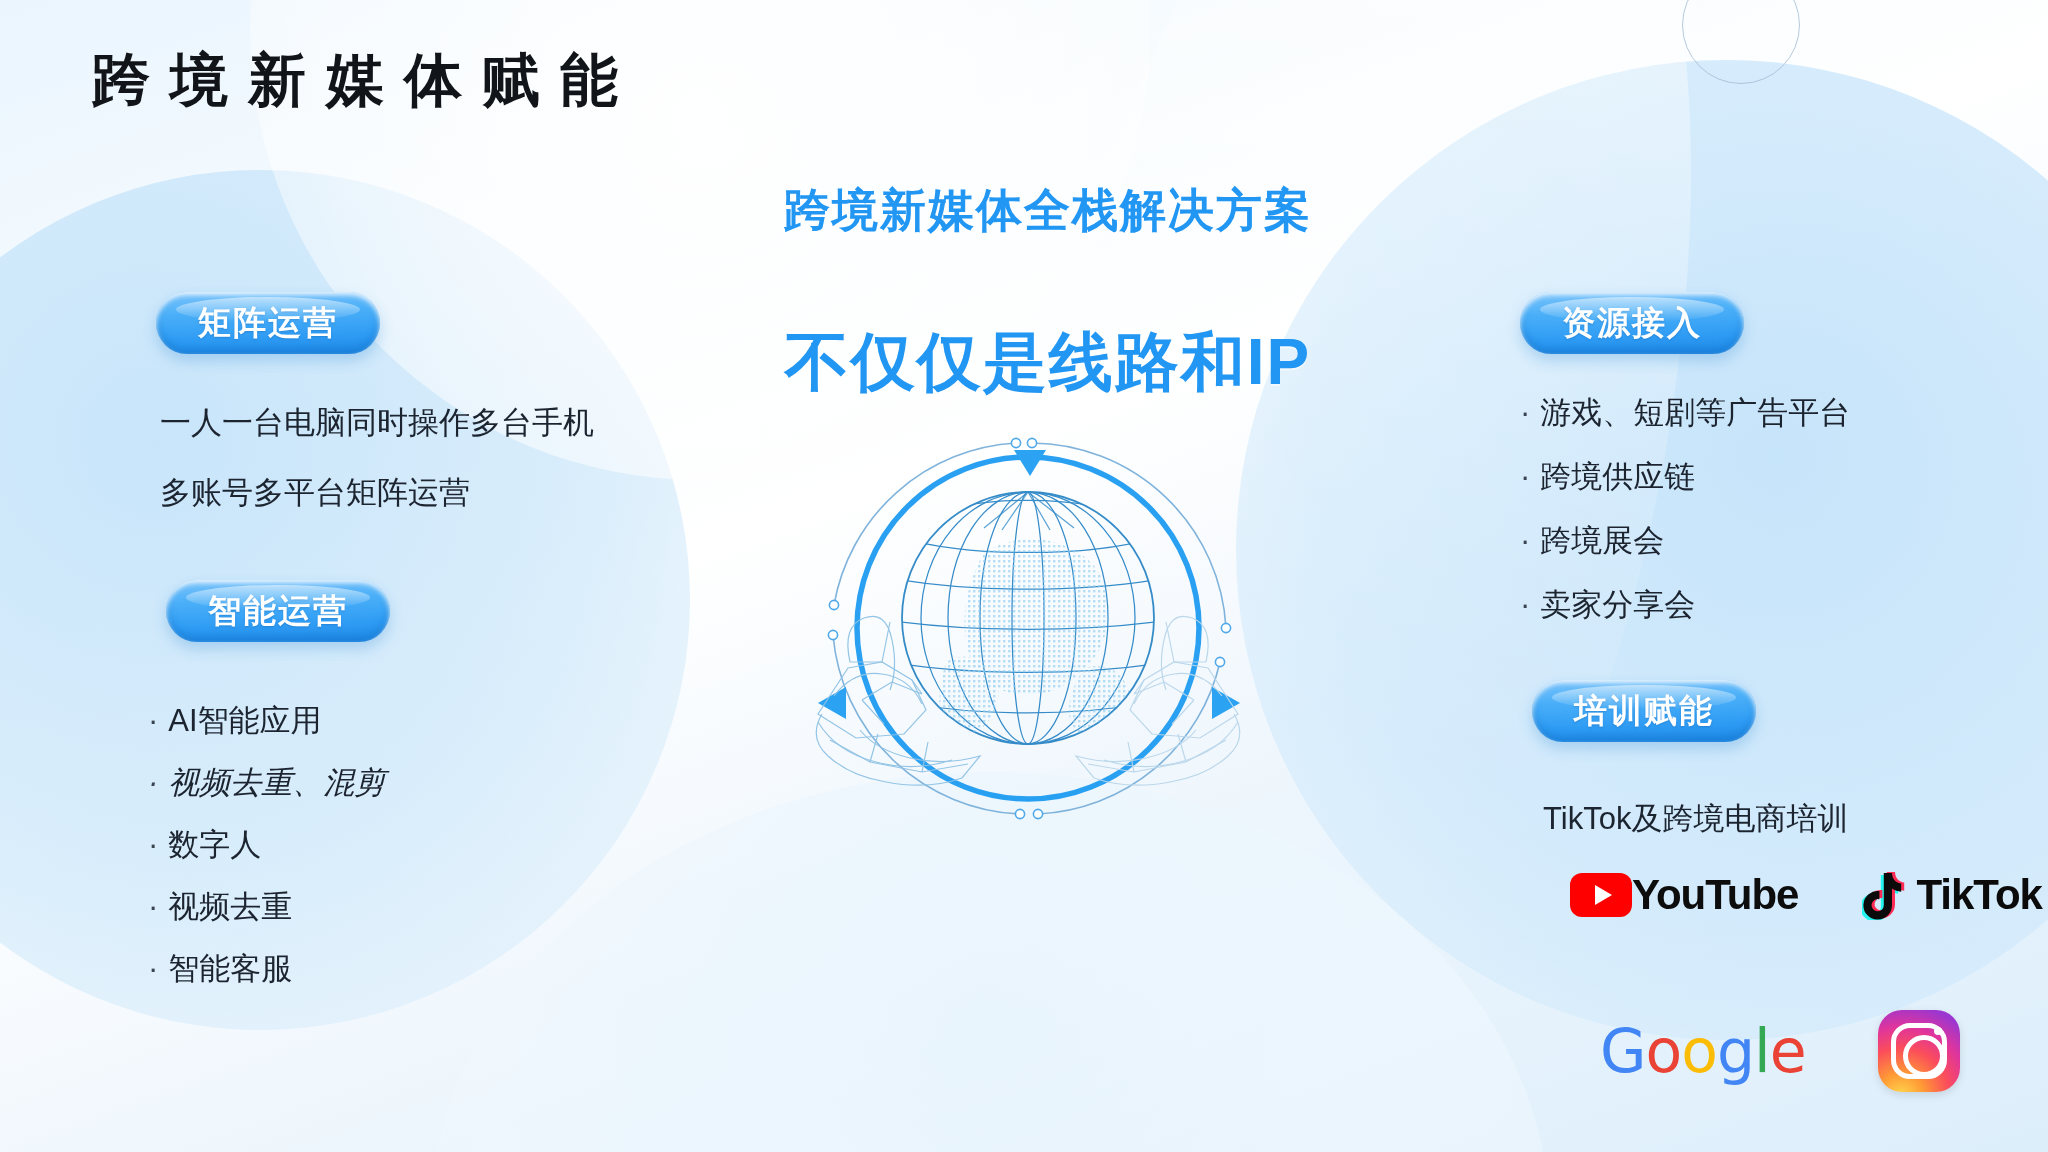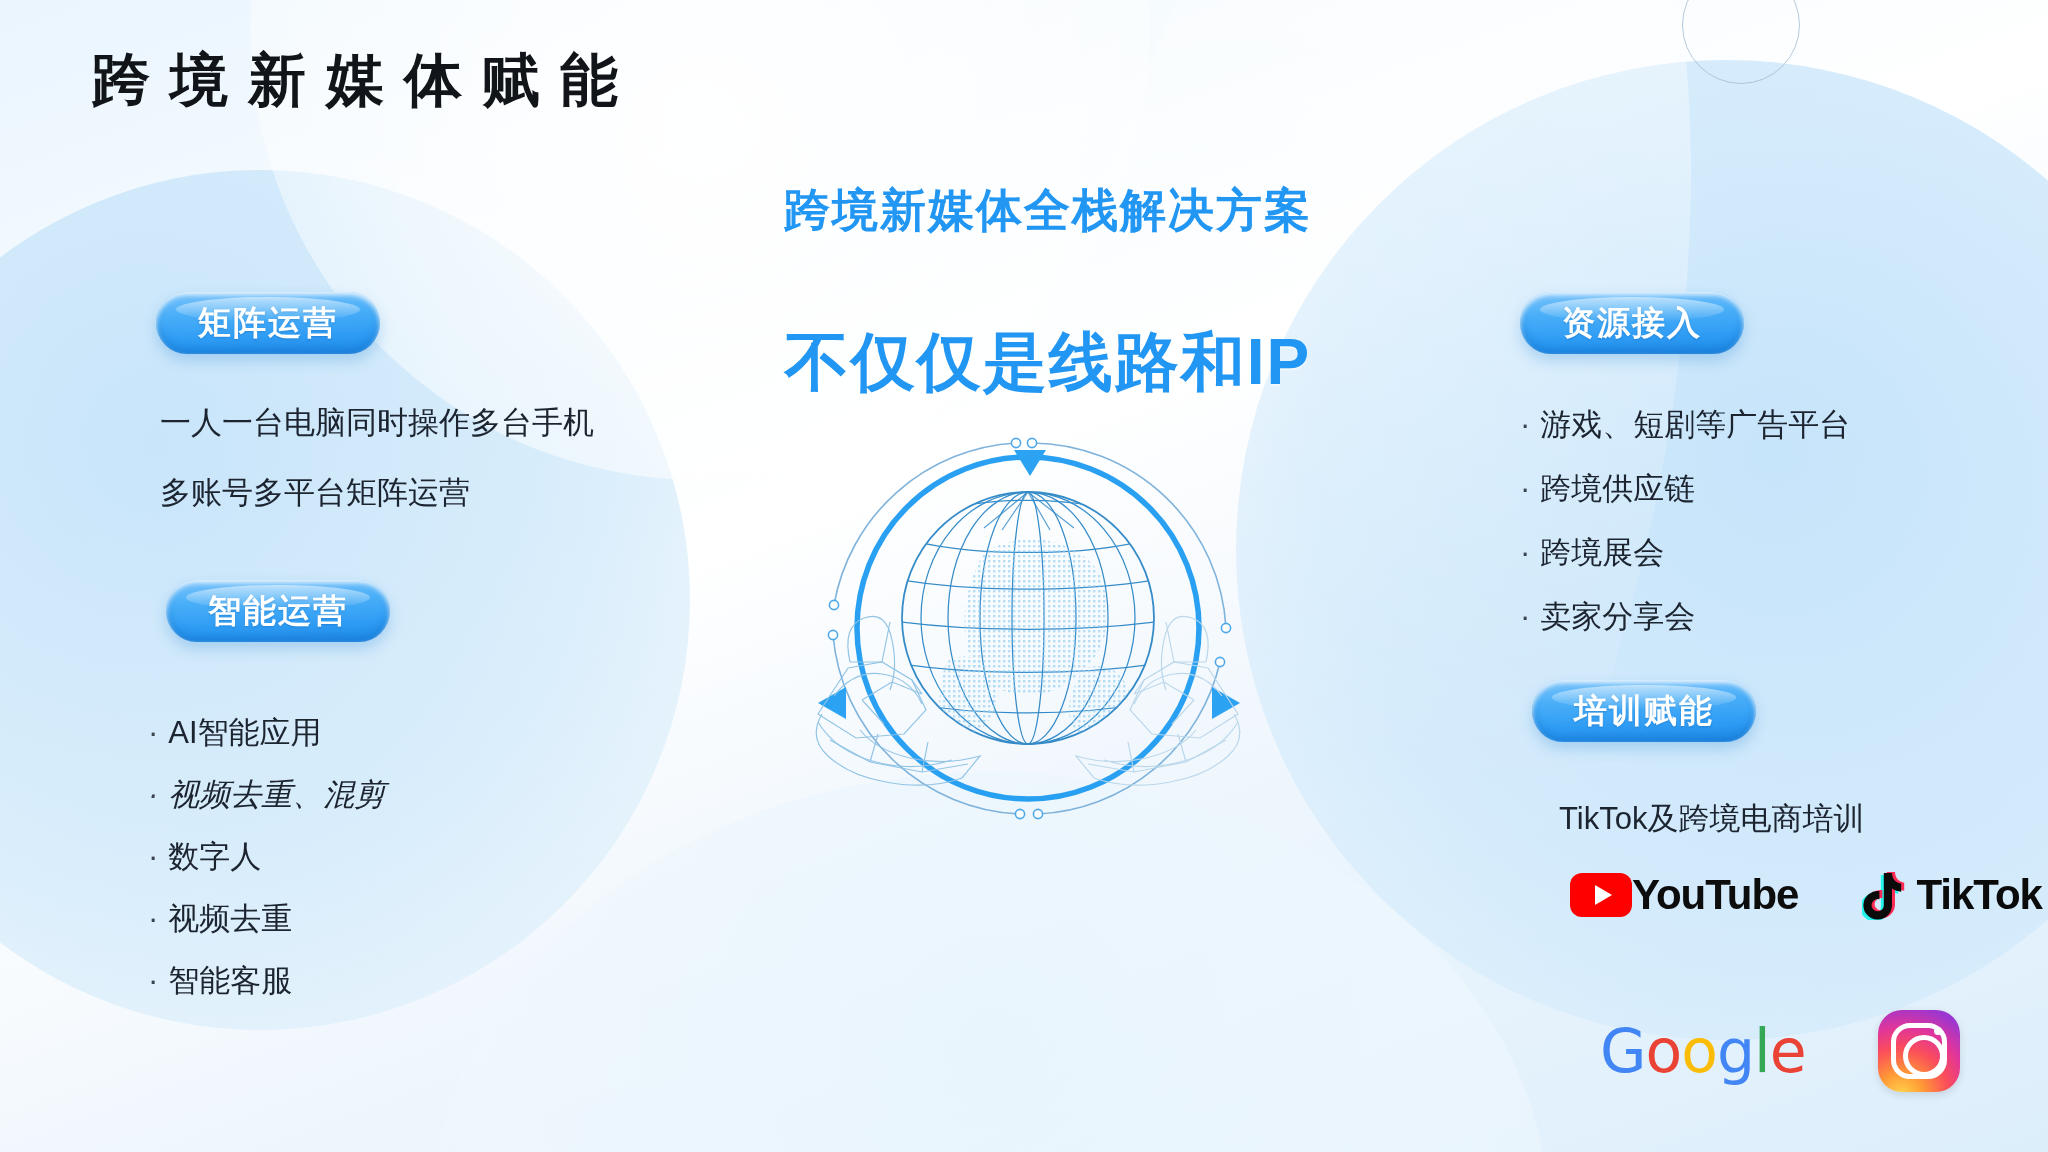--- a/index.html
+++ b/index.html
@@ -67,21 +67,21 @@
     text-shadow:0 1px 2px rgba(13,92,170,.35);
   }
   .pill::after{
     content:"";position:absolute;left:9%;right:9%;top:5px;height:40%;
     border-radius:50%;
     background:linear-gradient(180deg,rgba(255,255,255,.55),rgba(255,255,255,0));
     pointer-events:none;
   }
   
   .line{position:absolute;color:#1c2430;font-size:31px;white-space:nowrap;}
-  .bullet{position:absolute;color:#1c2430;font-size:31px;white-space:nowrap;margin-top:12px;}
+  .bullet{position:absolute;color:#1c2430;font-size:31px;white-space:nowrap;}
   .bullet .dot{color:#3a4450;margin-right:10px;}
   
   .logo-row{position:absolute;display:flex;align-items:center;}
   .yt{display:flex;align-items:center;}
   .yt-badge{width:62px;height:44px;background:#ff0000;border-radius:12px;
     display:flex;align-items:center;justify-content:center;}
   .yt-badge .tri{width:0;height:0;border-left:17px solid #fff;
     border-top:10px solid transparent;border-bottom:10px solid transparent;margin-left:4px;}
   .yt-word{font-size:42px;font-weight:700;color:#0d0d0d;letter-spacing:-1px;}
   .tt{display:flex;align-items:center;gap:10px;}
@@ -244,21 +244,21 @@
     <span class="dot">·</span><span>跨境展会</span>
   </div>
   <div class="bullet" style="left:1520px;top:584px;">
     <span class="dot">·</span><span>卖家分享会</span>
   </div>
 
   <div class="pill" style="left:1532px;top:680px;">
     <span>培训赋能</span>
   </div>
 
-  <div class="line" style="left:1543px;top:798px;margin-left:16px;">TikTok及跨境电商培训</div>
+  <div class="line" style="left:1543px;top:798px;">TikTok及跨境电商培训</div>
 
   <div class="logo-row" style="left:1570px;top:870px;gap:64px;">
     <div class="yt">
       <span class="yt-badge">
           <i class="tri"></i>
         </span>
       <span class="yt-word">YouTube</span>
     </div>
     <div class="tt">
       <span>

